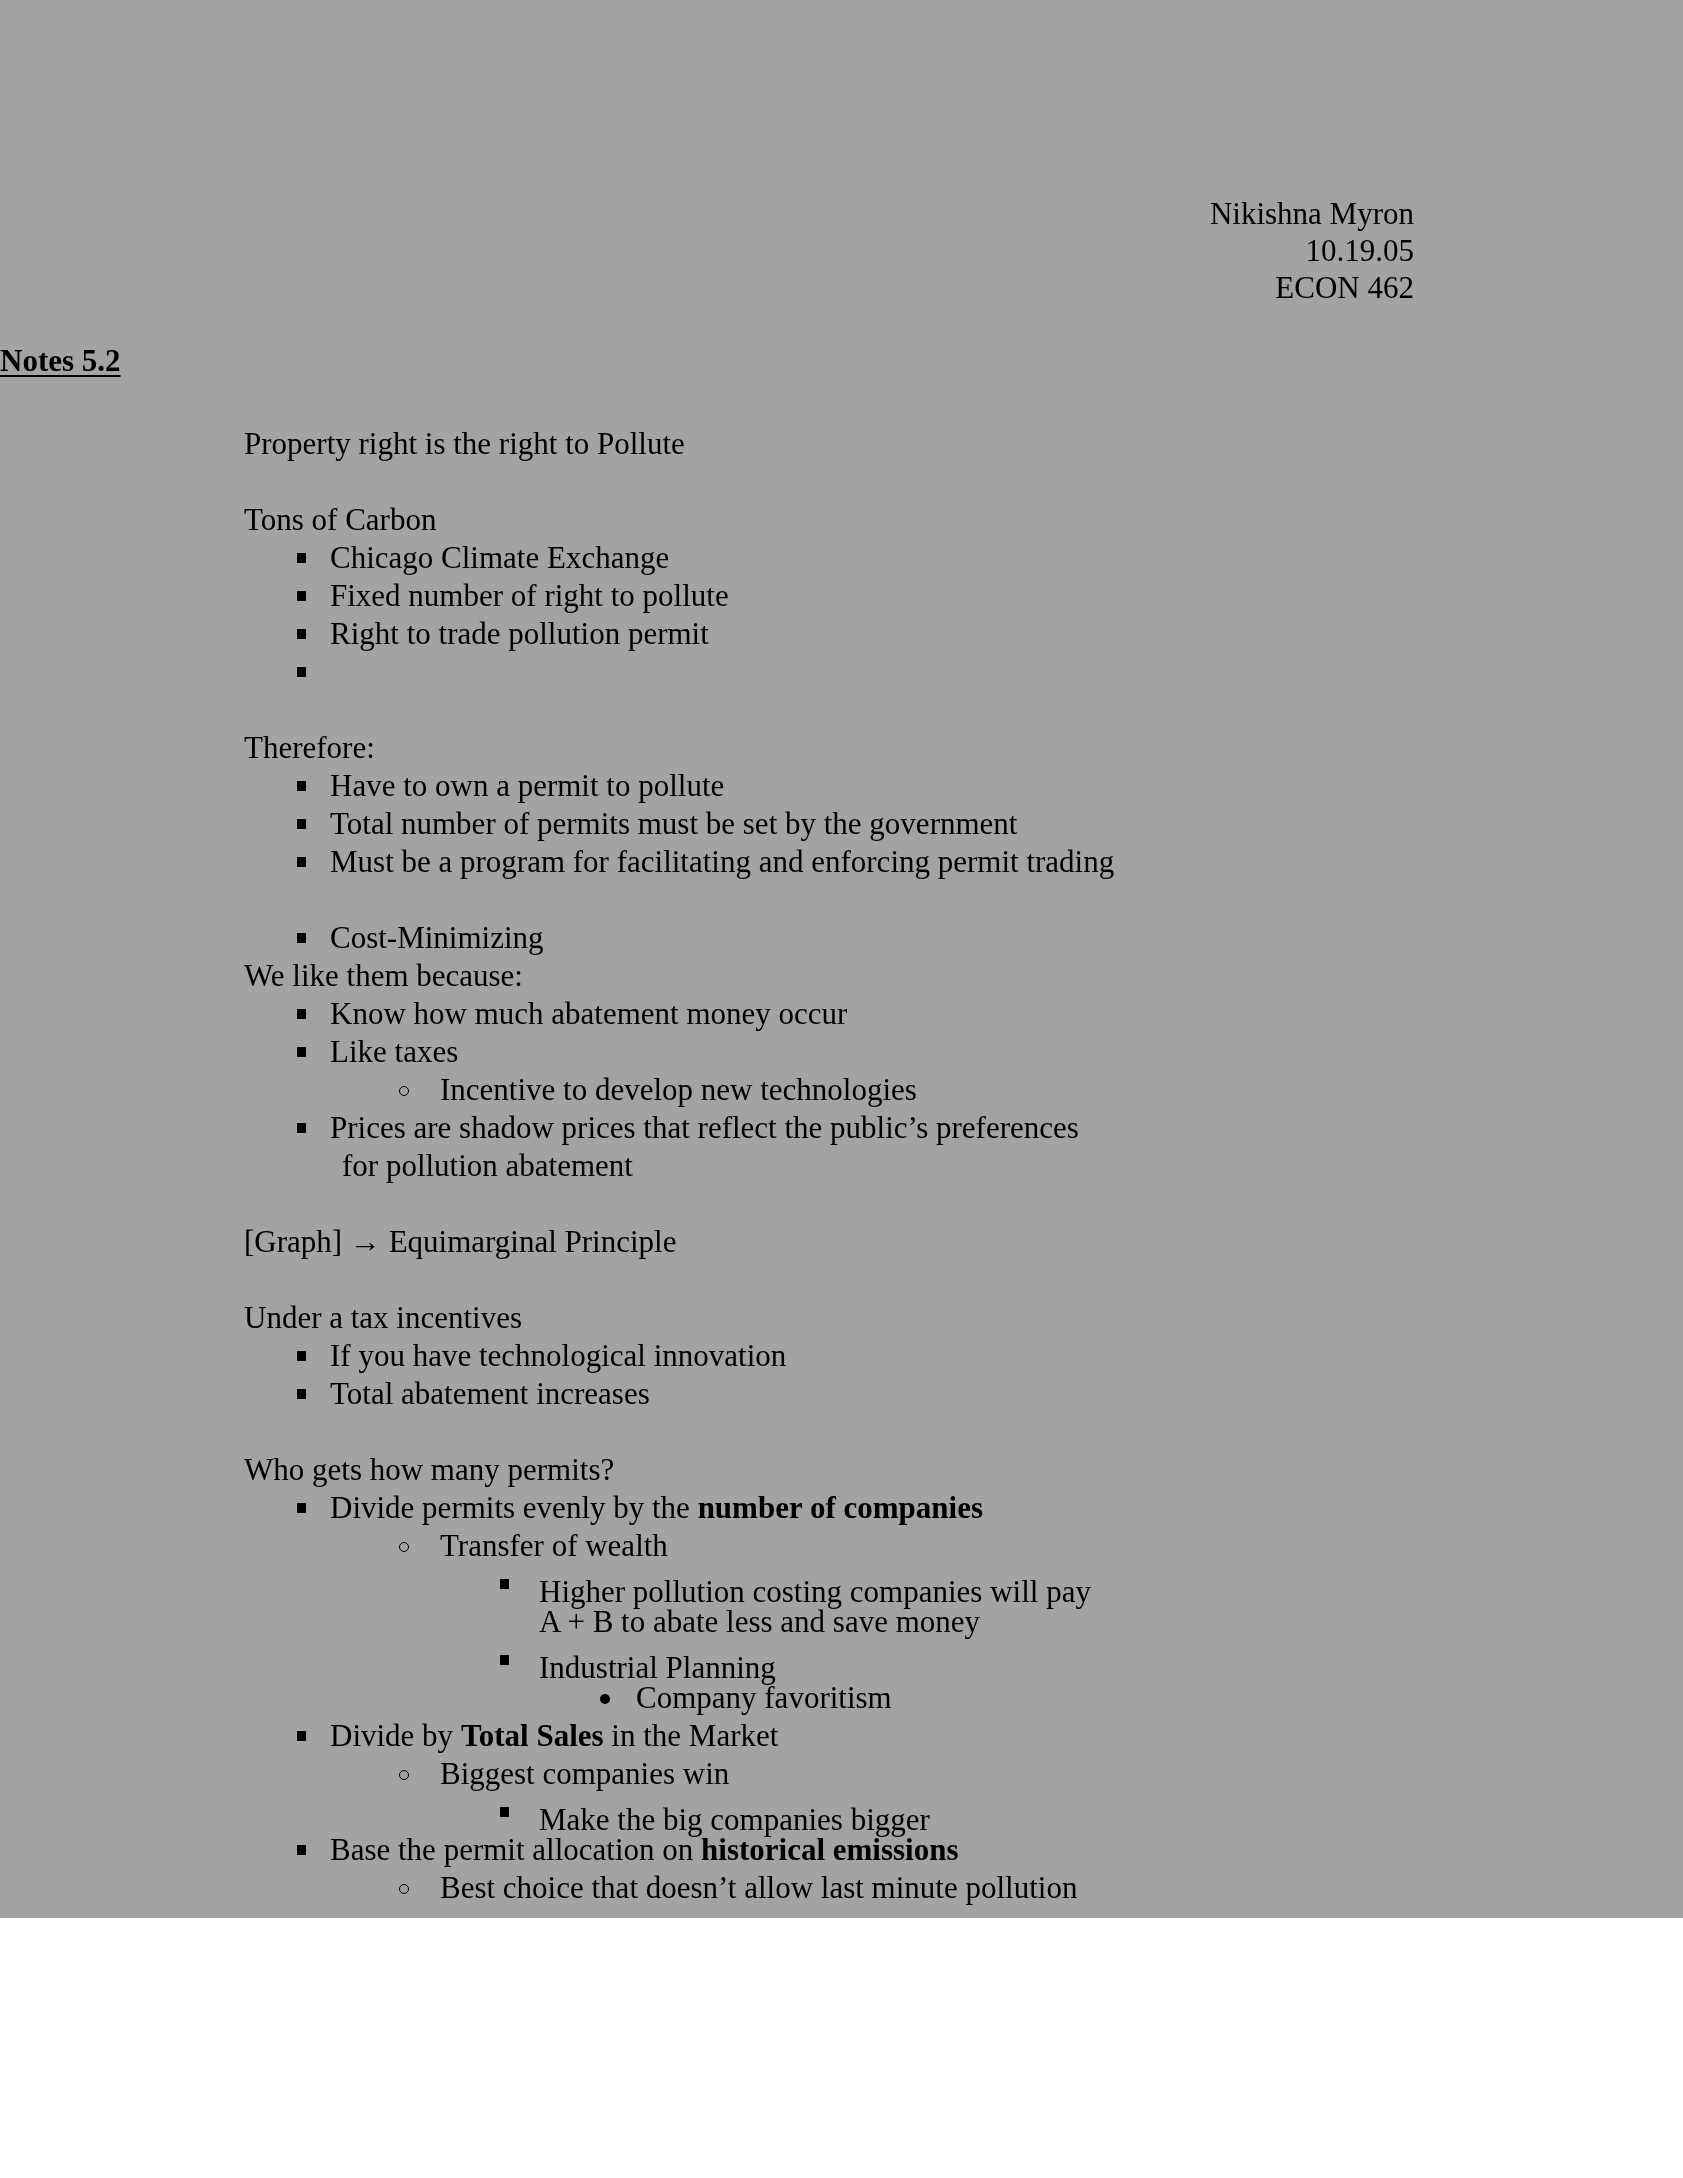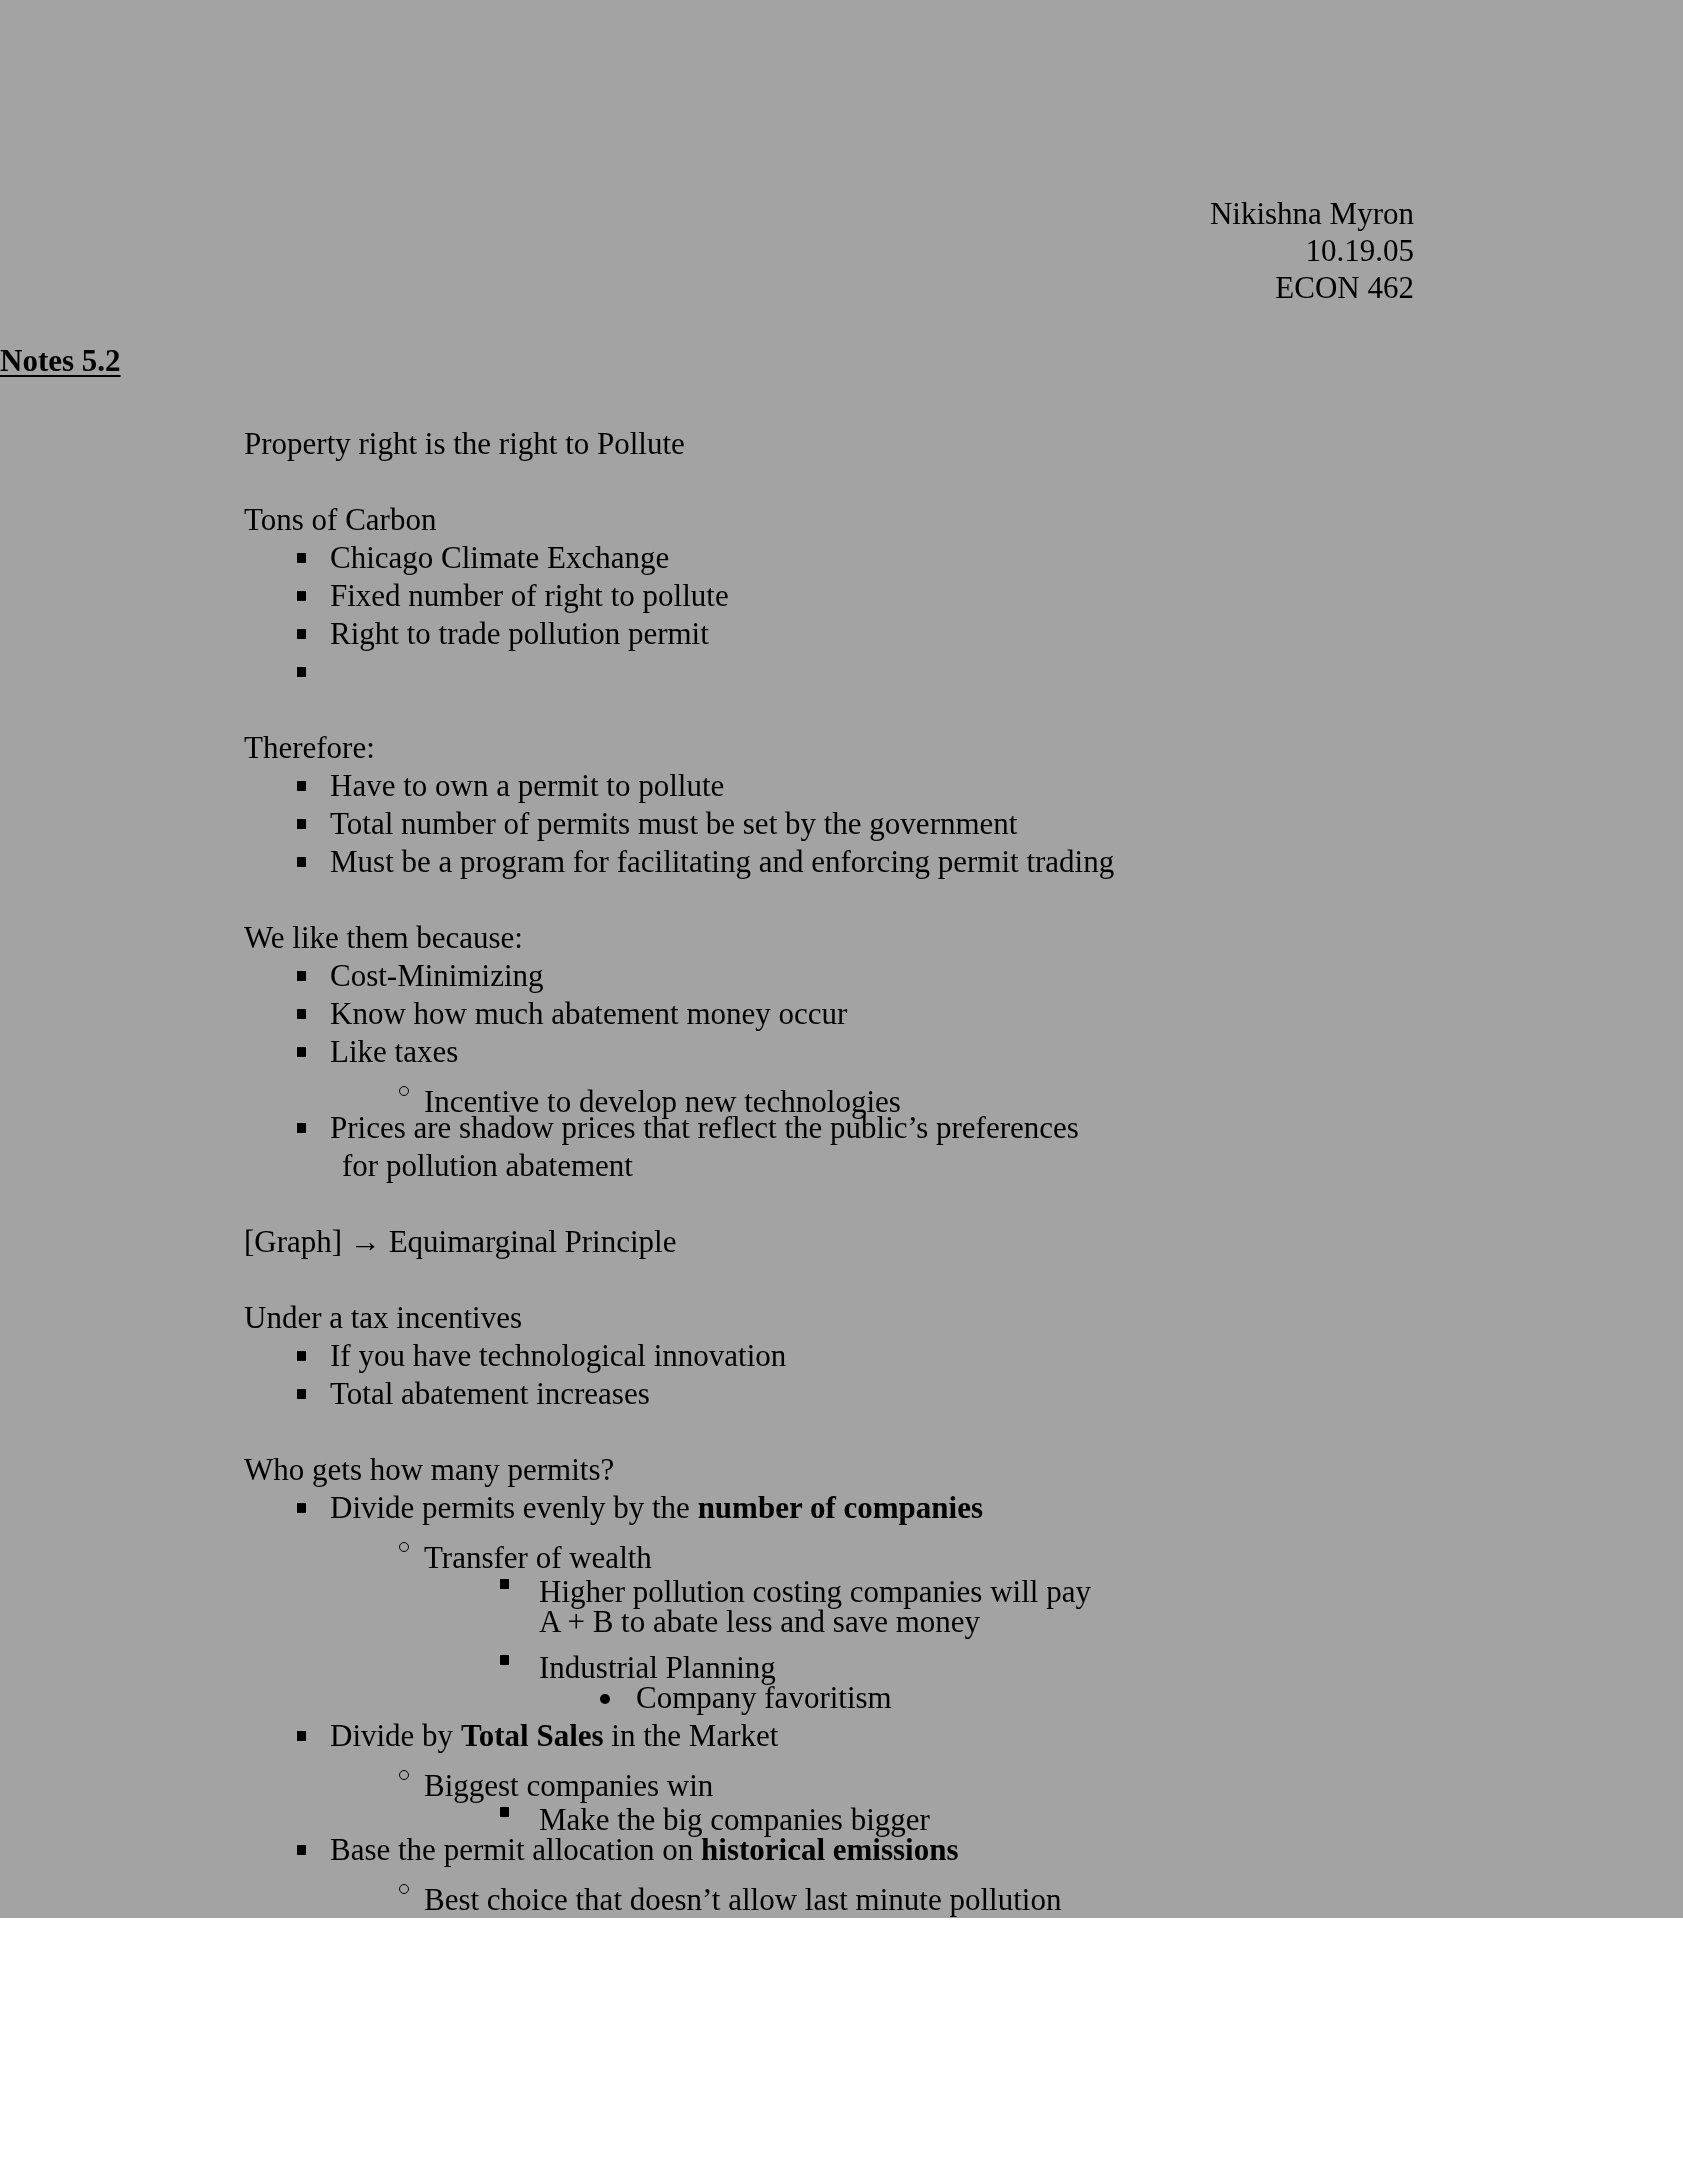--- a/index.html
+++ b/index.html
@@ -35,21 +35,21 @@
   .circ {
     position: absolute; width: 10px; height: 10px; border: 1.3px solid #000;
     border-radius: 50%; top: 15px; box-sizing: border-box;
   }
   .dot {
     position: absolute; width: 10px; height: 10px; background: #000;
     border-radius: 50%; top: 15px;
   }
   
   .l1 .sq { left: 53px; }  .l1 .txt { left: 86px; text-align: center; }
-  .l2 .circ { left: 155px; } .l2 .txt { left: 180px; margin-top: 12px; }
+  .l2 .circ { left: 155px; } .l2 .txt { left: 196px; }
   .l3 .sq { left: 256px; } .l3 .txt { left: 295px; margin-top: 8px; }
   .l4 .dot { left: 356px; } .l4 .txt { left: 392px; }
   .cont1 .txt { left: 98px; }
   .cont3 .txt { left: 295px; }
   b { font-weight: bold; }
 </style>
 </head>
 <body>
 
 <div class="page">
@@ -99,26 +99,26 @@
     <div class="line l1">
       <span class="sq"></span>
       <span class="txt">Total number of permits must be set by the government</span>
     </div>
     <div class="line l1">
       <span class="sq"></span>
       <span class="txt">Must be a program for facilitating and enforcing permit trading</span>
     </div>
     <div class="blank"></div>
 
+    <div class="line l1">
+      <span class="sq"></span>
+      <span class="txt">Cost-Minimizing</span>
+    </div>
     <div class="line">
       <span class="txt">We like them because:</span>
-    </div>
-    <div class="line l1">
-      <span class="sq"></span>
-      <span class="txt">Cost-Minimizing</span>
     </div>
     <div class="line l1">
       <span class="sq"></span>
       <span class="txt">Know how much abatement money occur</span>
     </div>
     <div class="line l1">
       <span class="sq"></span>
       <span class="txt">Like taxes</span>
     </div>
     <div class="line l2">

